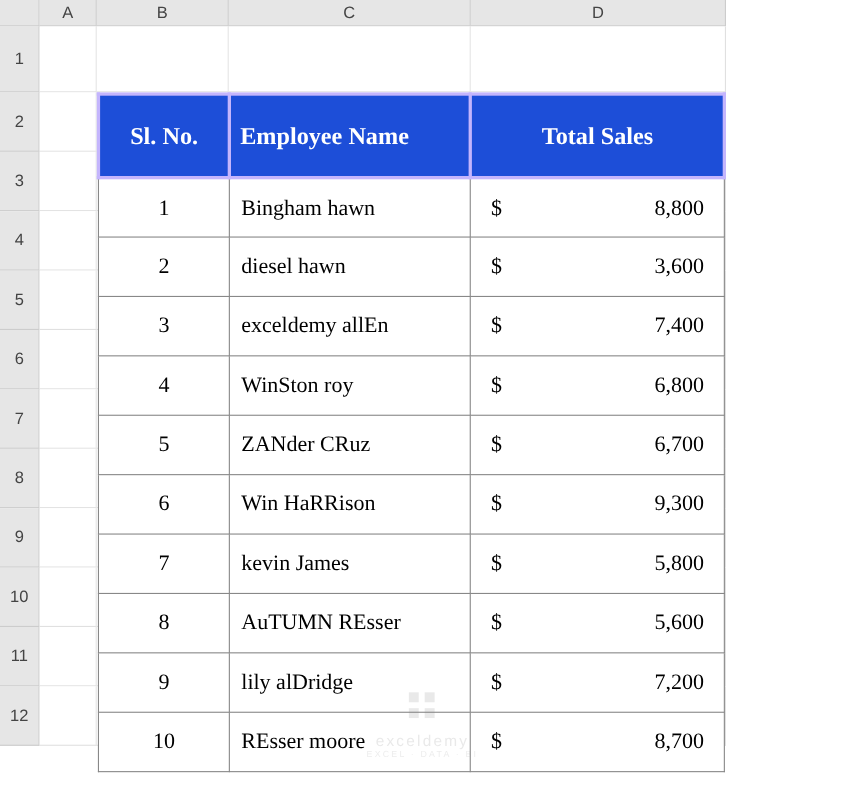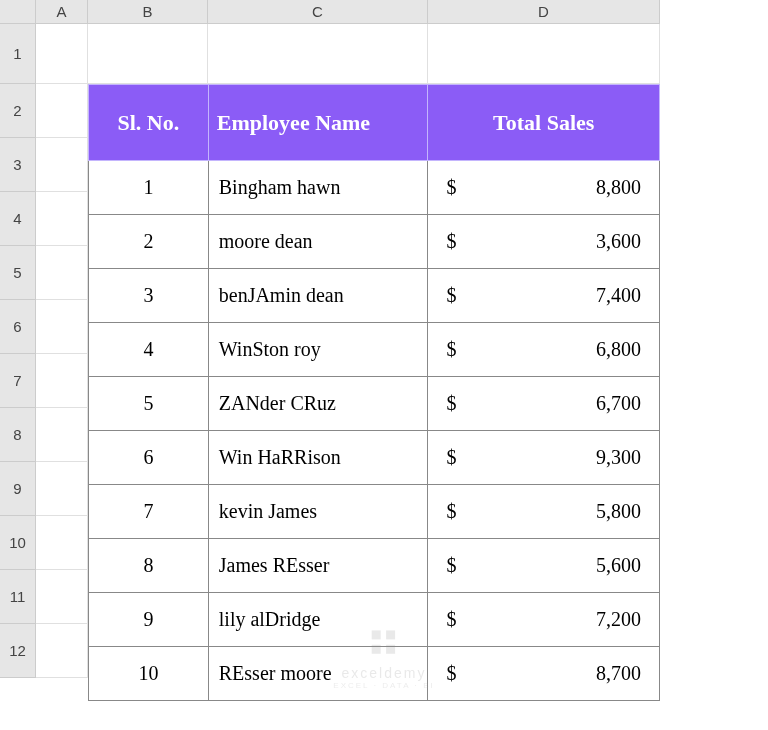--- a/index.html
+++ b/index.html
@@ -52,28 +52,28 @@
       background: #ffffff;
     }
     .data-table {
       position: absolute;
       left: 88px;
       top: 84px;
       width: 572px;
       border-collapse: collapse;
     }
     .data-table th {
-      background: #8b5cf6;
+      background: #1d4ed8;
       color: #ffffff;
       font-family: Georgia, 'Times New Roman', serif;
       font-size: 22px;
       font-weight: bold;
       text-align: center;
       padding: 14px 8px;
-      border: 1px solid #c4b5fd;
+      border: 3px solid #c4b5fd;
       height: 76px;
     }
     .data-table td {
       font-family: Georgia, 'Times New Roman', serif;
       font-size: 20px;
       border: 1px solid #888888;
       padding: 0 10px;
       height: 54px;
       background: #ffffff;
       vertical-align: middle;
@@ -219,31 +219,31 @@
         <td class="col-name">Bingham hawn</td>
         <td class="col-sales">
           <div class="money-cell">
             <span>$</span>
             <span>8,800</span>
           </div>
         </td>
       </tr>
       <tr>
         <td class="col-sl">2</td>
-        <td class="col-name">moore dean</td>
+        <td class="col-name">diesel hawn</td>
         <td class="col-sales">
           <div class="money-cell">
             <span>$</span>
             <span>3,600</span>
           </div>
         </td>
       </tr>
       <tr>
         <td class="col-sl">3</td>
-        <td class="col-name">benJAmin dean</td>
+        <td class="col-name">exceldemy allEn</td>
         <td class="col-sales">
           <div class="money-cell">
             <span>$</span>
             <span>7,400</span>
           </div>
         </td>
       </tr>
       <tr>
         <td class="col-sl">4</td>
         <td class="col-name">WinSton roy</td>
@@ -279,21 +279,21 @@
         <td class="col-name">kevin James</td>
         <td class="col-sales">
           <div class="money-cell">
             <span>$</span>
             <span>5,800</span>
           </div>
         </td>
       </tr>
       <tr>
         <td class="col-sl">8</td>
-        <td class="col-name">James REsser</td>
+        <td class="col-name">AuTUMN REsser</td>
         <td class="col-sales">
           <div class="money-cell">
             <span>$</span>
             <span>5,600</span>
           </div>
         </td>
       </tr>
       <tr>
         <td class="col-sl">9</td>
         <td class="col-name">lily alDridge</td>

